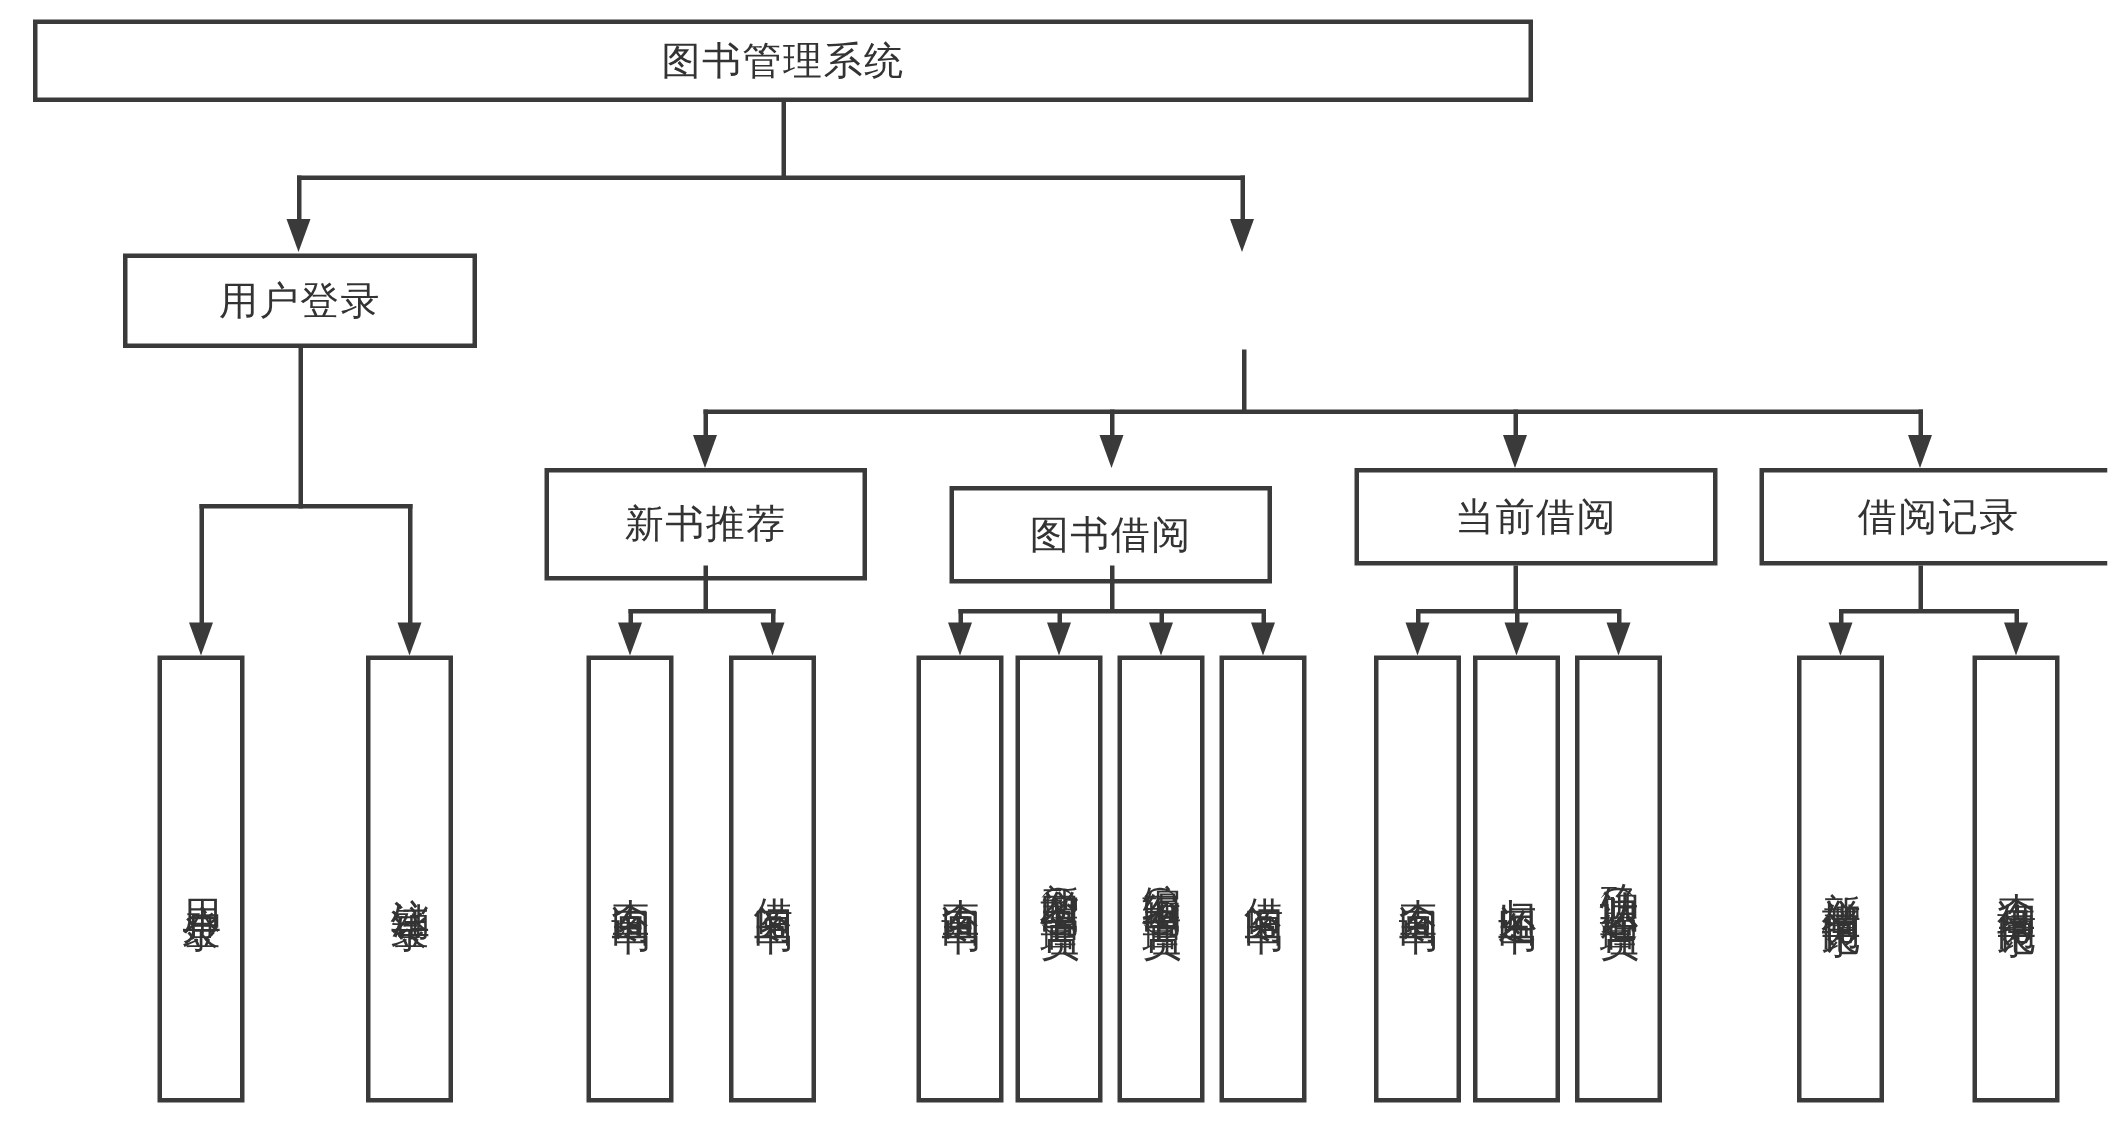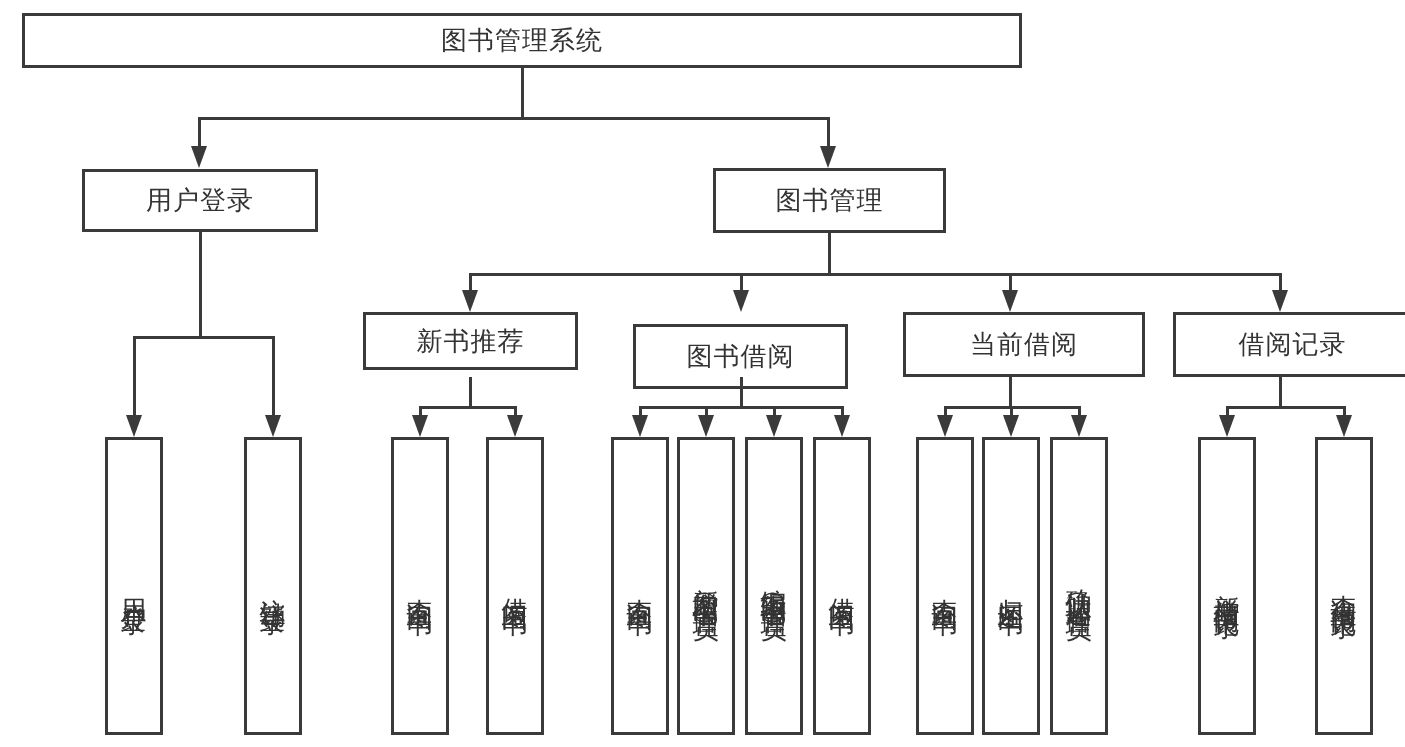--- a/index.html
+++ b/index.html
@@ -8,20 +8,21 @@
     --wm:#b9b9b9;
     --bg:#ffffff;
   }
   html,body{margin:0;padding:0;background:var(--bg);}
   body{font-family:"DejaVu Sans","Liberation Sans",sans-serif;}
   .canvas{
     position:relative;
     width:1405px;height:747px;
     background:var(--bg);
     overflow:hidden;
+    font-family:Liberation Serif, serif;
   }
   .box{
     position:absolute;
     box-sizing:border-box;
     border:3px solid var(--line);
     background:var(--bg);
     display:flex;align-items:center;justify-content:center;
     color:var(--text);
     font-size:26px;
     letter-spacing:1px;
@@ -70,43 +71,40 @@
   <div class="hline" style="left:197.5px;top:117px;width:632px"></div>
 
   <div class="vline" style="left:197.5px;top:117px;height:32px"></div>
   <div class="arrow" style="left:191px;top:146px"></div>
   <div class="vline" style="left:826.5px;top:117px;height:32px"></div>
   <div class="arrow" style="left:820px;top:146px"></div>
 
   <div class="box" style="left:82px;top:169px;width:236px;height:63px">
     <span>用户登录</span>
   </div>
-  <div class="box" style="left:713px;top:168px;width:233px;height:65px">
-    <span>图书管理</span>
-  </div>
 
   <div class="vline" style="left:198.5px;top:232px;height:107px"></div>
   <div class="hline" style="left:132.5px;top:336px;width:142px"></div>
   <div class="vline" style="left:132.5px;top:336px;height:81px"></div>
   <div class="arrow" style="left:126px;top:415px"></div>
   <div class="vline" style="left:271.5px;top:336px;height:81px"></div>
   <div class="arrow" style="left:265px;top:415px"></div>
 
   <div class="vline" style="left:827.5px;top:233px;height:42px"></div>
   <div class="hline" style="left:468.5px;top:273px;width:813px"></div>
   <div class="vline" style="left:468.5px;top:273px;height:20px"></div>
   <div class="arrow" style="left:462px;top:290px"></div>
   <div class="vline" style="left:739.5px;top:273px;height:20px"></div>
   <div class="arrow" style="left:733px;top:290px"></div>
   <div class="vline" style="left:1008.5px;top:273px;height:20px"></div>
   <div class="arrow" style="left:1002px;top:290px"></div>
   <div class="vline" style="left:1278.5px;top:273px;height:20px"></div>
   <div class="arrow" style="left:1272px;top:290px"></div>
 
-  <div class="box" style="left:363px;top:312px;width:215px;height:58px">
+  <div class="box" style="left:363px;top:312px;width:215px;height:75px">
     <span>新书推荐</span>
   </div>
   <div class="box" style="left:633px;top:324px;width:215px;height:65px">
     <span>图书借阅</span>
   </div>
   <div class="box" style="left:903px;top:312px;width:242px;height:65px">
     <span>当前借阅</span>
   </div>
   <div class="box" style="left:1173px;top:312px;width:239px;height:65px">
     <span>借阅记录</span>

